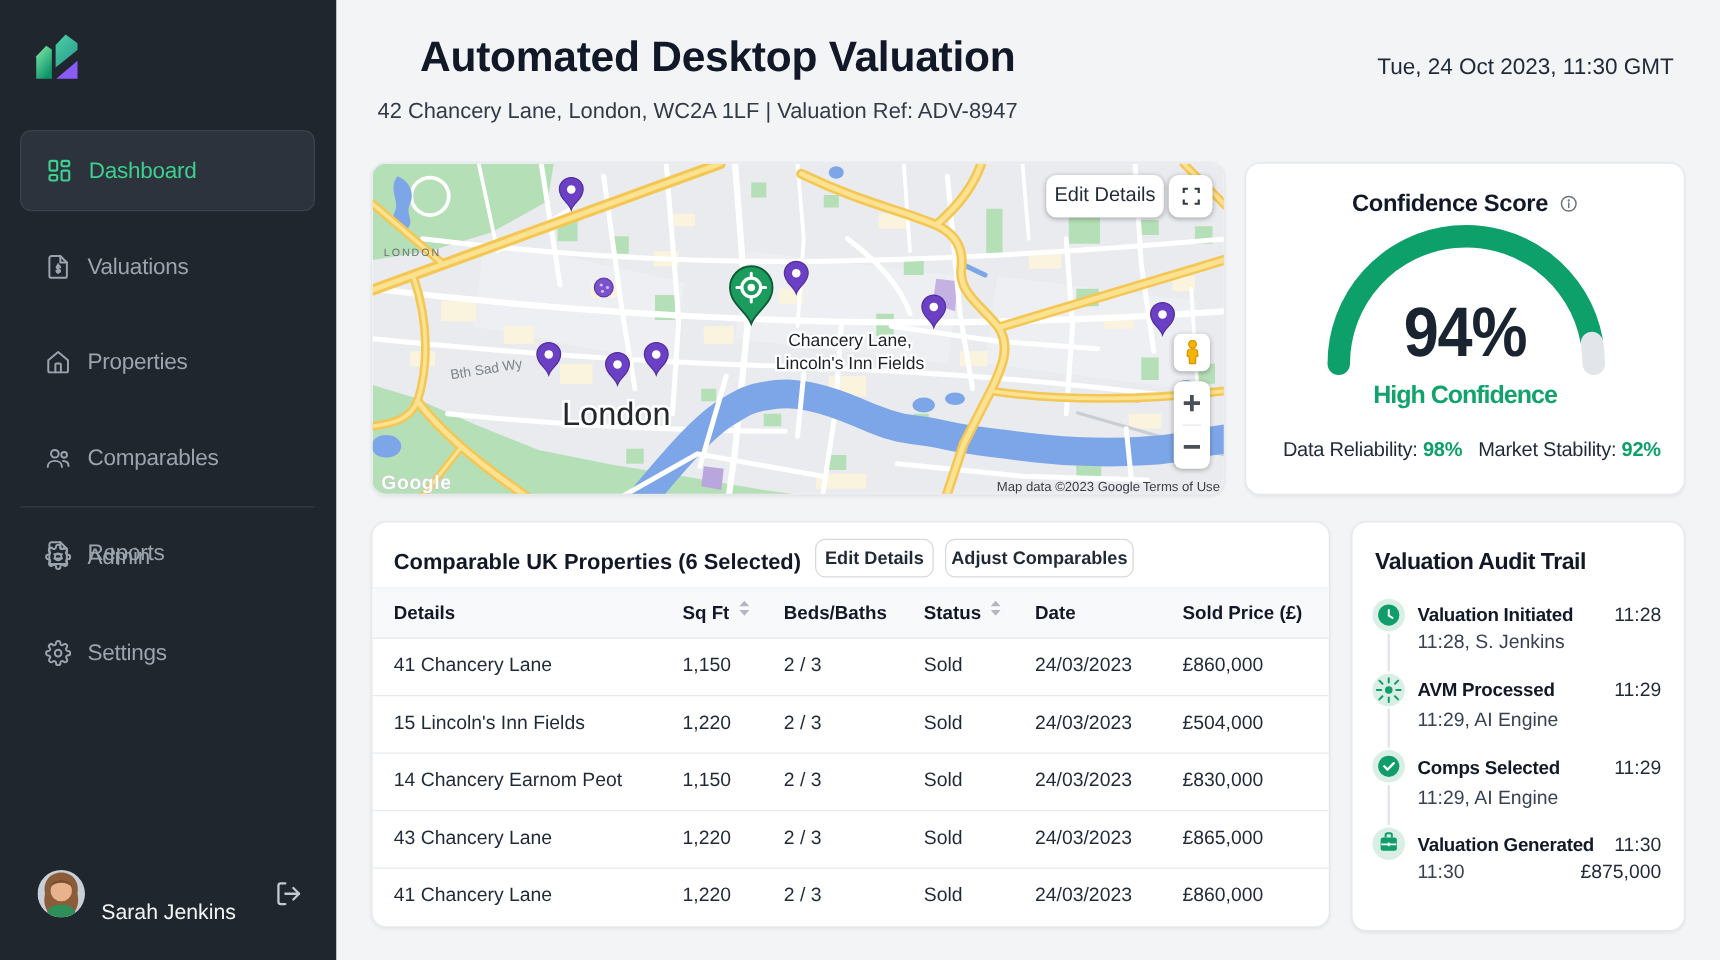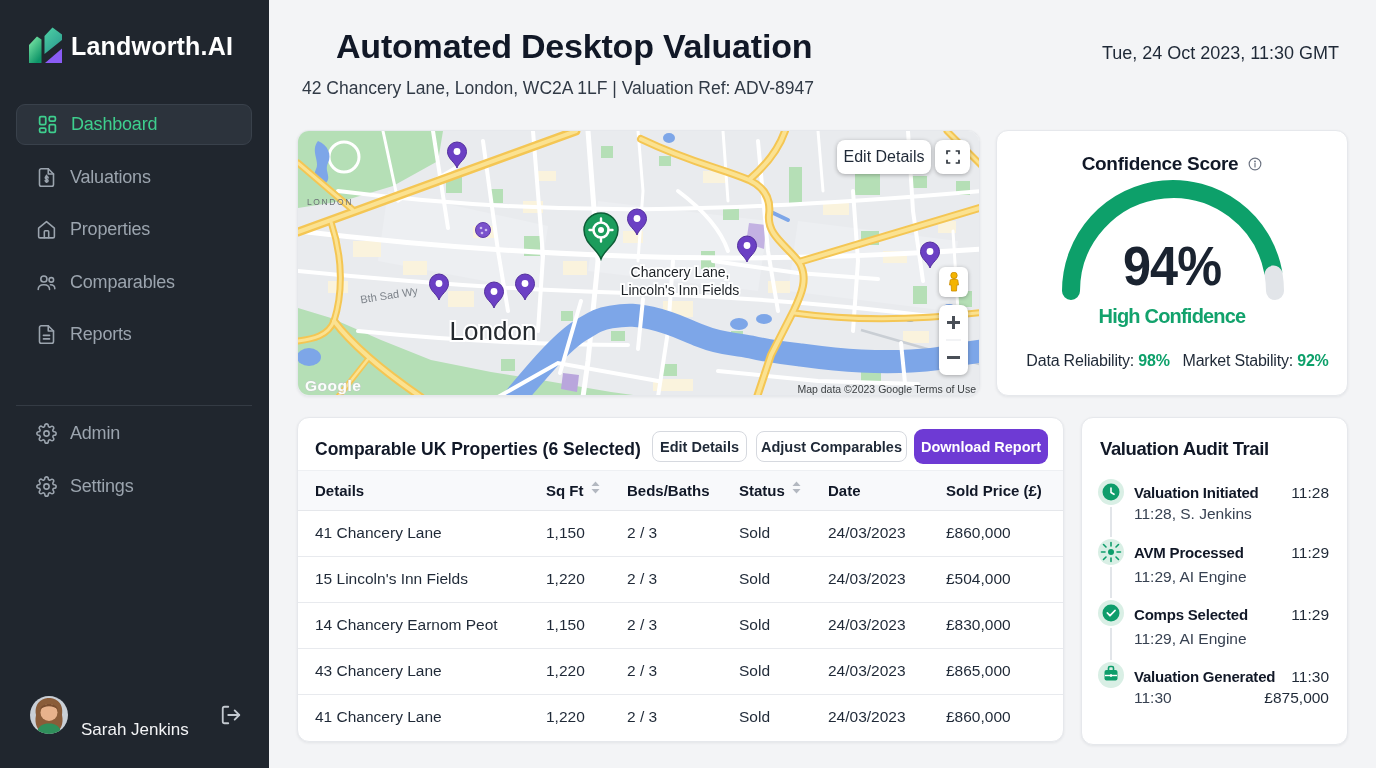--- a/index.html
+++ b/index.html
@@ -5,21 +5,21 @@
 * { margin:0; padding:0; box-sizing:border-box; }
 html,body { width:1376px; height:768px; overflow:hidden; }
 body { font-family:"Liberation Sans", sans-serif; background:#f3f4f6; position:relative; }
 .abs { position:absolute; }
 
 
 #sidebar { position:absolute; left:0; top:0; width:269px; height:768px; background:#20262e; }
 #logo { position:absolute; left:28px; top:27px; display:flex; align-items:center; }
 #logo .word { color:#fff; font-size:25px; font-weight:bold; margin-left:7px; letter-spacing:0.2px; }
 .nav { position:absolute; left:16px; right:17px; top:104px; }
-.nav-item { height:41px; margin-bottom:11.5px; display:flex; align-items:center; border-radius:9px; color:#9ba4ae; font-size:18px; letter-spacing:-0.2px; }
+.nav-item { height:65px; margin-bottom:11.5px; display:flex; align-items:center; border-radius:9px; color:#9ba4ae; font-size:18px; letter-spacing:-0.2px; }
 .nav-item svg { margin-left:20px; margin-right:13px; flex:none; }
 .nav-item.active { background:#2c333c; color:#3ecf8e; border:1px solid #39414b; }
 .nav-div { position:absolute; left:16px; right:17px; top:405px; height:1px; background:#343b44; }
 .nav2 { position:absolute; left:16px; right:17px; top:413px; }
 #user { position:absolute; left:30px; top:695px; width:220px; height:40px; }
 #user .name { position:absolute; left:51px; top:25px; color:#f3f4f6; font-size:17px; }
 
 
 #h1 { position:absolute; left:300px; top:27px; font-size:34px; font-weight:bold; color:#111827; letter-spacing:-0.2px;margin-left:36px; }
 #sub { position:absolute; left:302px; top:78px; font-size:17.5px; color:#313a46; }
@@ -69,21 +69,20 @@
         </linearGradient>
         <linearGradient id="lg2" x1="0" y1="0" x2="0.7" y2="1">
           <stop offset="0" stop-color="#4fd1a5"></stop>
             <stop offset="1" stop-color="#2b9d8f"></stop>
         </linearGradient>
       </defs>
       <path d="M1 18 L9 9.5 L13.5 12.5 L13.5 36 L1 36 Z" fill="url(#lg1)"></path>
       <path d="M16.5 9 L24.5 0.5 L34 7.5 L34 13 L16.5 27 Z" fill="url(#lg2)"></path>
       <path d="M17 36 L34 21.5 L34 36 Z" fill="#8a5cf5"></path>
     </svg>
-    <span class="word">Landworth.AI</span>
   </div>
 
   <div class="nav">
     <div class="nav-item active">
       <svg width="21" height="21" viewBox="0 0 24 24" fill="none" stroke="#3ecf8e" stroke-width="2" stroke-linecap="round" stroke-linejoin="round">
           <rect x="3" y="3" width="7" height="9" rx="1.5"></rect>
           <rect x="14" y="3" width="7" height="5" rx="1.5"></rect>
           <rect x="14" y="12" width="7" height="9" rx="1.5"></rect>
           <rect x="3" y="16" width="7" height="5" rx="1.5"></rect>
         </svg>
@@ -391,21 +390,20 @@
   </svg>
   <div id="conf-score">94%</div>
   <div id="conf-label">High Confidence</div>
   <div id="conf-bottom">Data Reliability: <b>98%</b> &nbsp; Market Stability: <b>92%</b></div>
 </div>
 
 <div class="card" id="tablecard">
   <div id="tbl-title">Comparable UK Properties (6 Selected)</div>
   <div class="btn" style="left:354px; width:95px;">Edit Details</div>
   <div class="btn" style="left:458px; width:151px;">Adjust Comparables</div>
-  <div class="btn" id="btn-dl" style="left:616px; width:134px;">Download Report</div>
   <div id="thead">
     <span class="c1">Details</span>
     <span class="c2">Sq Ft<svg class="sort" width="9" height="13" viewBox="0 0 9 13">
           <path d="M4.5 0.5 L8.5 5 H0.5 Z" fill="#b3b8c0"></path>
           <path d="M4.5 12.5 L8.5 8 H0.5 Z" fill="#b3b8c0"></path>
         </svg></span>
     <span class="c3">Beds/Baths</span>
     <span class="c4">Status<svg class="sort" width="9" height="13" viewBox="0 0 9 13">
           <path d="M4.5 0.5 L8.5 5 H0.5 Z" fill="#b3b8c0"></path>
           <path d="M4.5 12.5 L8.5 8 H0.5 Z" fill="#b3b8c0"></path>

